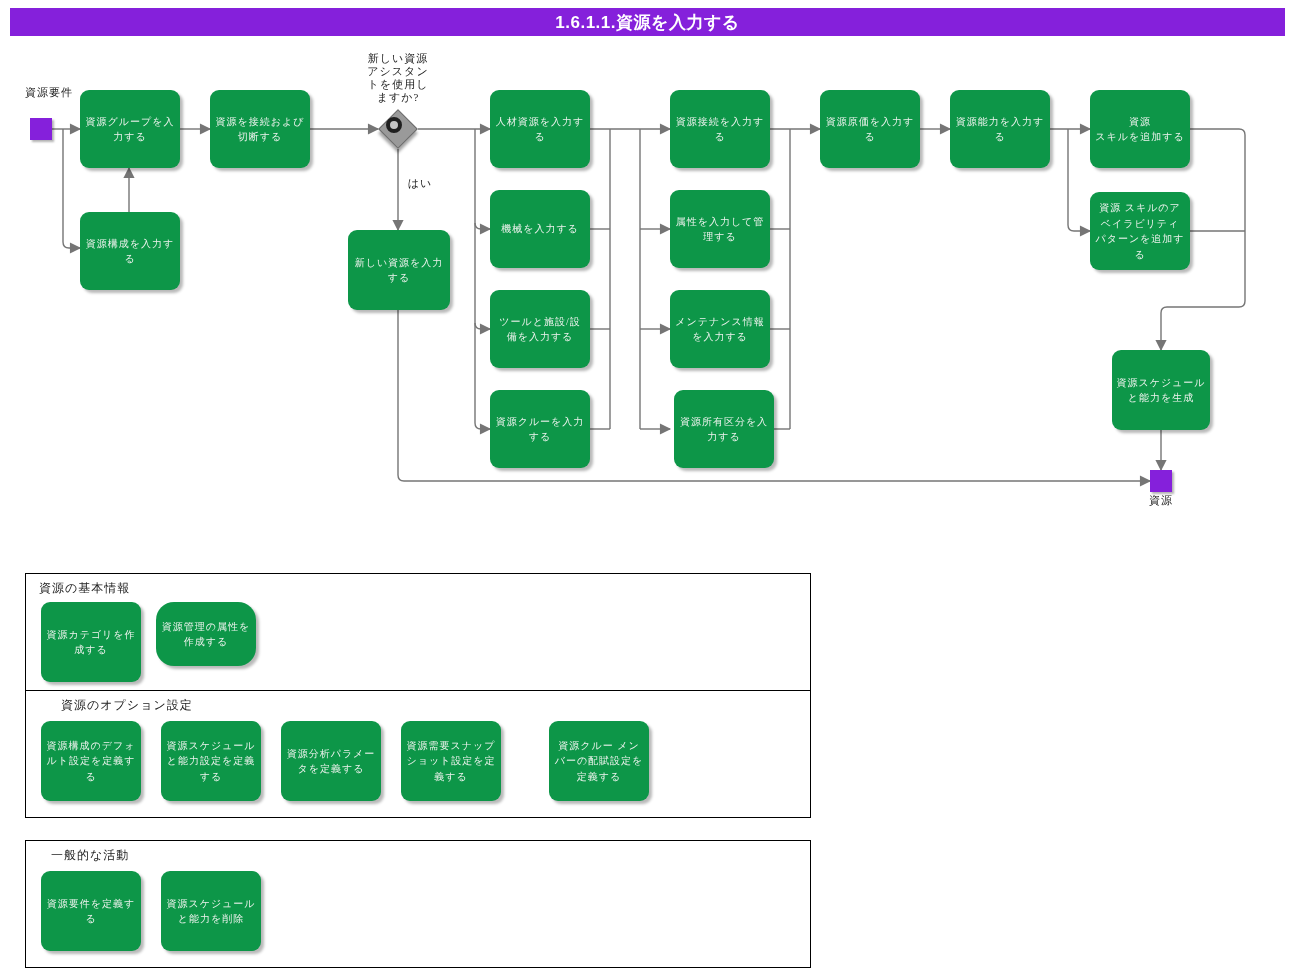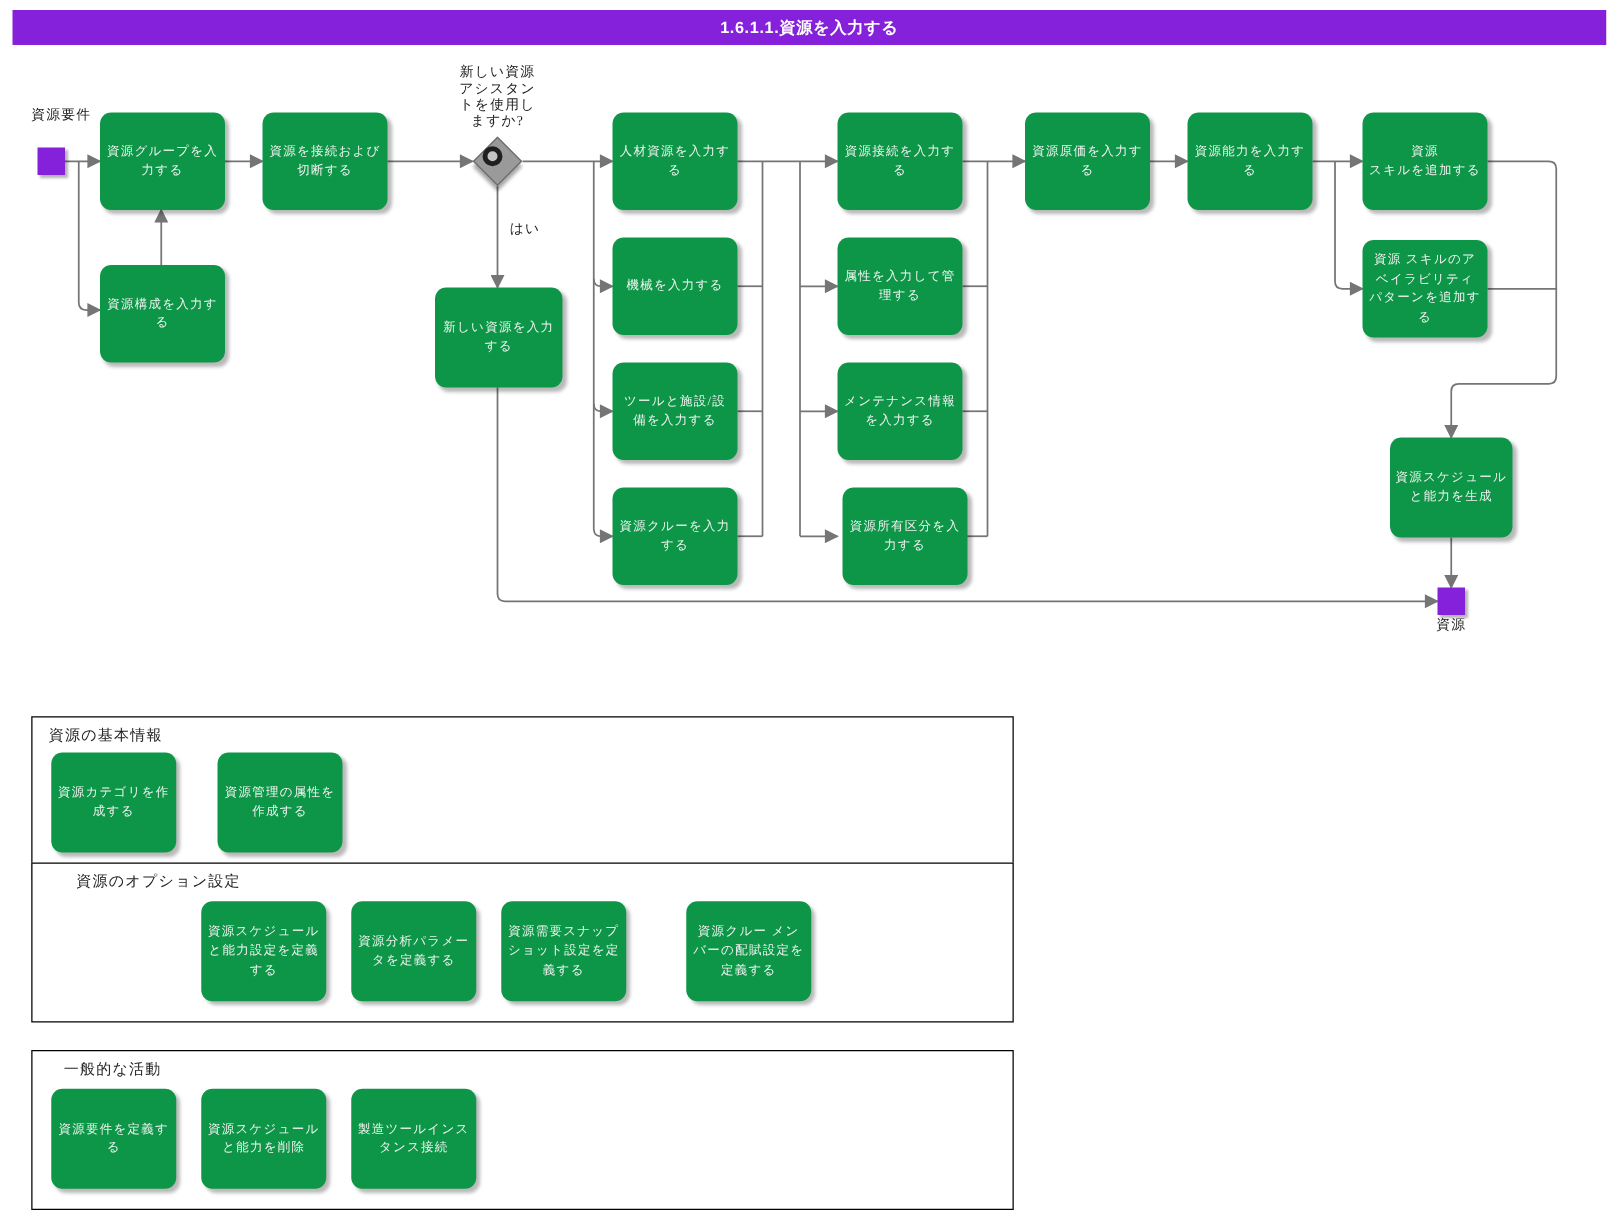--- a/index.html
+++ b/index.html
@@ -10,21 +10,21 @@
   }
   *{box-sizing:border-box;}
   html,body{margin:0;padding:0;background:#ffffff;}
   body{width:1295px;height:980px;position:relative;overflow:hidden;
        font-family:"Liberation Serif","DejaVu Serif",serif;}
   .titlebar{
     position:absolute;left:10px;top:8px;width:1275px;height:28px;
     background:var(--purple);color:#ffffff;
     display:flex;align-items:center;justify-content:center;
     font-family:"Liberation Sans","DejaVu Sans",sans-serif;
-    font-weight:bold;font-size:13px;letter-spacing:0.5px;
+    font-weight:bold;font-size:17px;letter-spacing:0.5px;
   }
   svg.connectors{position:absolute;left:0;top:0;pointer-events:none;}
   .fbox{
     position:absolute;width:100px;height:78px;
     background:var(--green);border-radius:9px;
     color:#eef3ee;font-size:10px;letter-spacing:1px;line-height:1.55;
     display:flex;align-items:center;justify-content:center;text-align:center;
     padding:4px;box-shadow:3px 3px 3px rgba(0,0,0,0.28);
     white-space:pre-line;overflow-wrap:break-word;line-break:anywhere;
   }
@@ -116,29 +116,29 @@
 <div class="fbox" style="left:820px;top:90px;">資源原価を入力する</div>
 <div class="fbox" style="left:950px;top:90px;">資源能力を入力する</div>
 <div class="fbox" style="left:1090px;top:90px;">資源
 スキルを追加する</div>
 <div class="fbox" style="left:1090px;top:192px;">資源 スキルのアベイラビリティ パターンを追加する</div>
 <div class="fbox" style="left:1112px;top:350px;width:98px;height:80px;">資源スケジュールと能力を生成</div>
 
 <div class="panel" style="top:542px;height:131px;margin-top:31px;">
   <div class="panel-title" style="left:13px;">資源の基本情報</div>
   <div class="fbox" style="left:15px;top:28px;height:80px;">資源カテゴリを作成する</div>
-  <div class="fbox" style="left:148px;top:28px;height:80px;">資源管理の属性を作成する</div>
+  <div class="fbox" style="left:130px;top:28px;height:64px;border-radius:18px;">資源管理の属性を作成する</div>
 </div>
 
 <div class="panel" style="top:690px;height:128px;">
   <div class="panel-title" style="left:35px;">資源のオプション設定</div>
+  <div class="fbox" style="left:15px;top:30px;height:80px;">資源構成のデフォルト設定を定義する</div>
   <div class="fbox" style="left:135px;top:30px;height:80px;">資源スケジュールと能力設定を定義する</div>
   <div class="fbox" style="left:255px;top:30px;height:80px;">資源分析パラメータを定義する</div>
   <div class="fbox" style="left:375px;top:30px;height:80px;">資源需要スナップショット設定を定義する</div>
   <div class="fbox" style="left:523px;top:30px;height:80px;">資源クルー メンバーの配賦設定を定義する</div>
 </div>
 
 <div class="panel" style="top:840px;height:128px;">
   <div class="panel-title" style="left:25px;">一般的な活動</div>
   <div class="fbox" style="left:15px;top:30px;height:80px;">資源要件を定義する</div>
   <div class="fbox" style="left:135px;top:30px;height:80px;">資源スケジュールと能力を削除</div>
-  <div class="fbox" style="left:255px;top:30px;height:80px;">製造ツールインスタンス接続</div>
 </div>
 
 </body></html>

